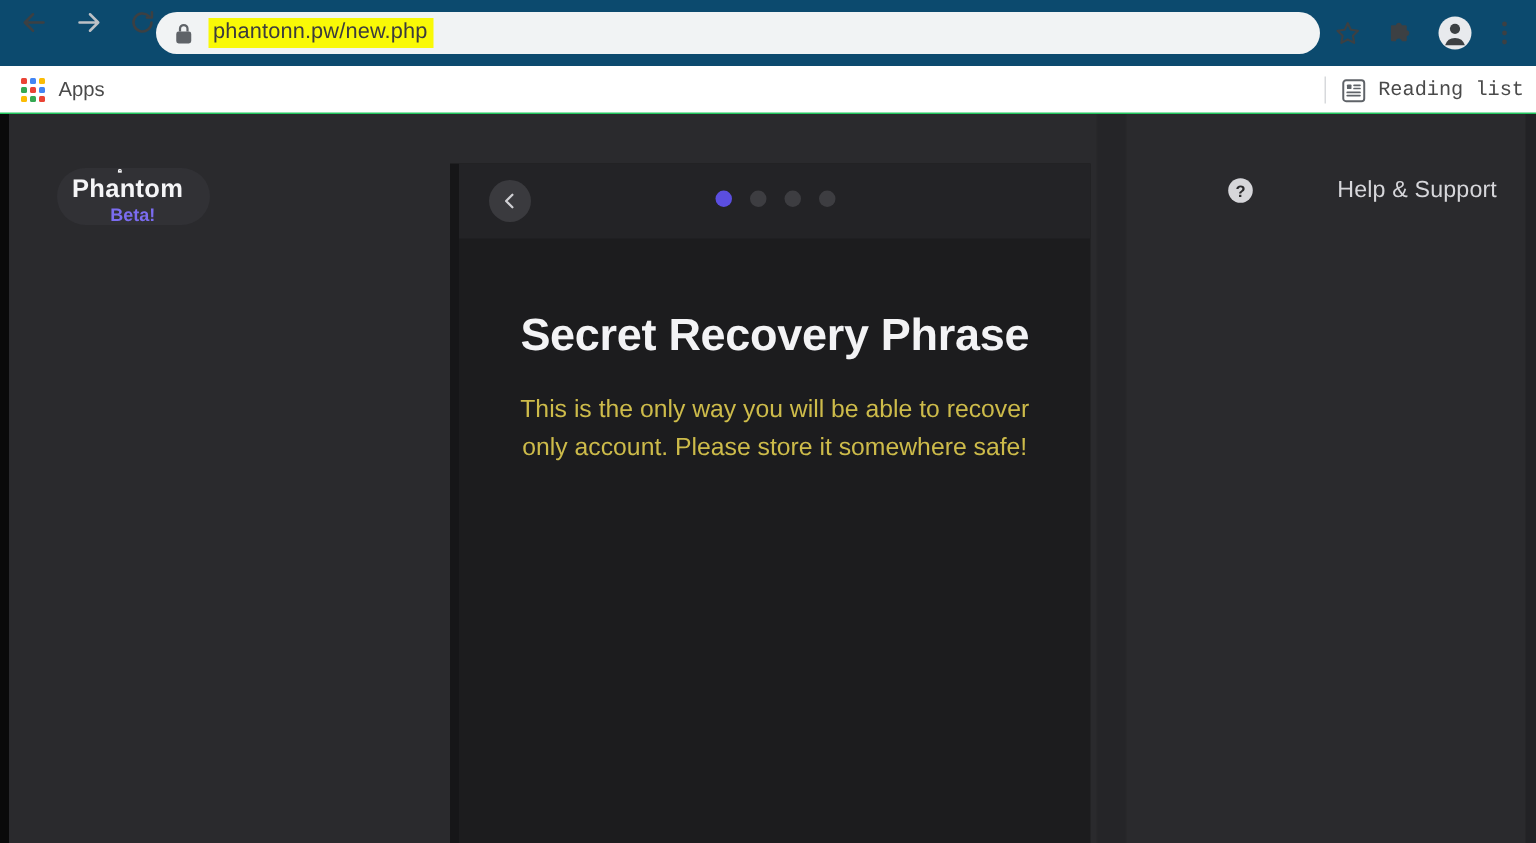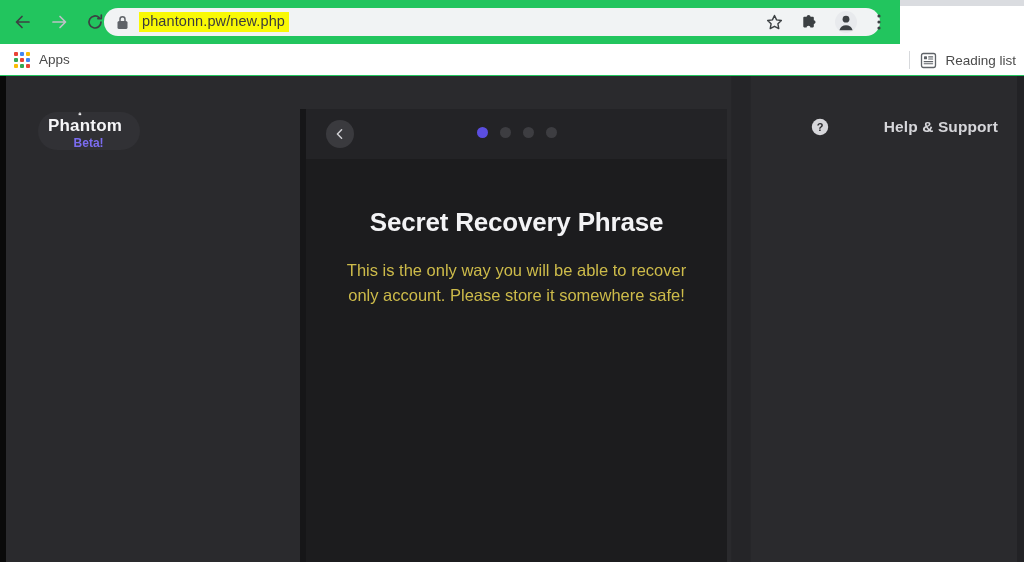--- a/index.html
+++ b/index.html
@@ -18,23 +18,23 @@
     width: 1024px; height: 76px;
     background: #ffffff;
   }
   .tabstrip-stub {
     position: absolute; top: 0; left: 750px;
     width: 274px; height: 6px;
     background: #dadce0;
   }
   .toolbar {
     position: absolute; top: 0; left: 0;
-    width: 900px; height: 44px;
-    background: #22c55e;
-    display: flex; align-items: center;
+    width: 1024px; height: 44px;
+    background: #0c4a6e;
+    display: flex; 
   }
   .nav-btn {
     width: 30px; height: 30px;
     margin-left: 6px;
     display: flex; align-items: center; justify-content: center;
     border-radius: 50%;
   }
   .nav-btn:first-child { margin-left: 8px; }
   .nav-ico { display: block; }
 
@@ -91,21 +91,21 @@
   }
   .apps-grid i { display: block; width: 4px; height: 4px; border-radius: 1px; }
   .bm-right {
     position: absolute; right: 0; top: 0; height: 32px;
     display: flex; align-items: center;
   }
   .bm-divider {
     width: 1px; height: 18px; background: #d7d9dc; margin-right: 10px;
   }
   .reading-list {
-    display: flex; align-items: center; margin-right: 8px;
+    display: flex; align-items: center; margin-right: 8px; font-family: Liberation Mono, monospace;
   }
   .reading-list .bm-label { margin-left: 8px; }
 
   
   .page {
     position: absolute; top: 76px; left: 0;
     width: 1024px; height: 486px;
     background: #2a2a2d;
   }
   .edge-strip-left {
@@ -147,21 +147,21 @@
     margin-left: 7px;
   }
 
   
   .help-support {
     position: absolute; right: 26px; top: 42px;
     display: flex; align-items: center;
   }
   .help-ico { display: block; margin-right: 9px; }
   .help-label {
-    font-size: 15.5px; font-weight: bold; color: #d6d6da;
+    font-size: 15.5px; font-weight: normal; color: #d6d6da;
     letter-spacing: .1px;
     padding-left: 46px;
   }
 
   
   .modal {
     position: absolute; left: 306px; top: 33px;
     width: 421px; height: 453px;
     background: #1c1c1e;
     overflow: hidden;
@@ -185,21 +185,21 @@
   }
   .dot { width: 11px; height: 11px; border-radius: 50%; background: #3d3d41; }
   .dot.active { background: #5b4ee0; }
 
   .modal-body {
     padding: 0 26px;
     text-align: center;
   }
   .title {
     margin-top: 48px;
-    font-size: 26px; font-weight: bold;
+    font-size: 30px; font-weight: bold;
     color: #f3f3f5; letter-spacing: -.2px;
   }
   .warning {
     margin-top: 20px;
     font-size: 16.5px;
     color: #cdbb4a;
     line-height: 25px;
     padding: 0 4px;
   }
   .phrase-box {

